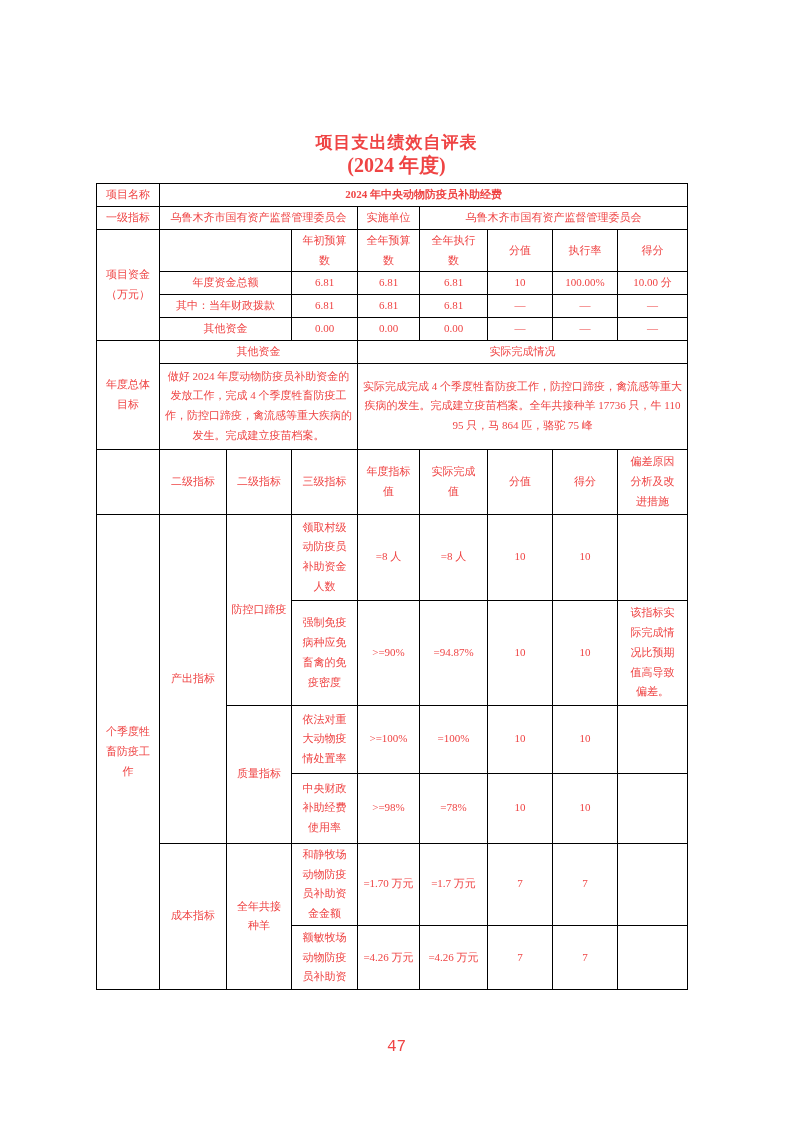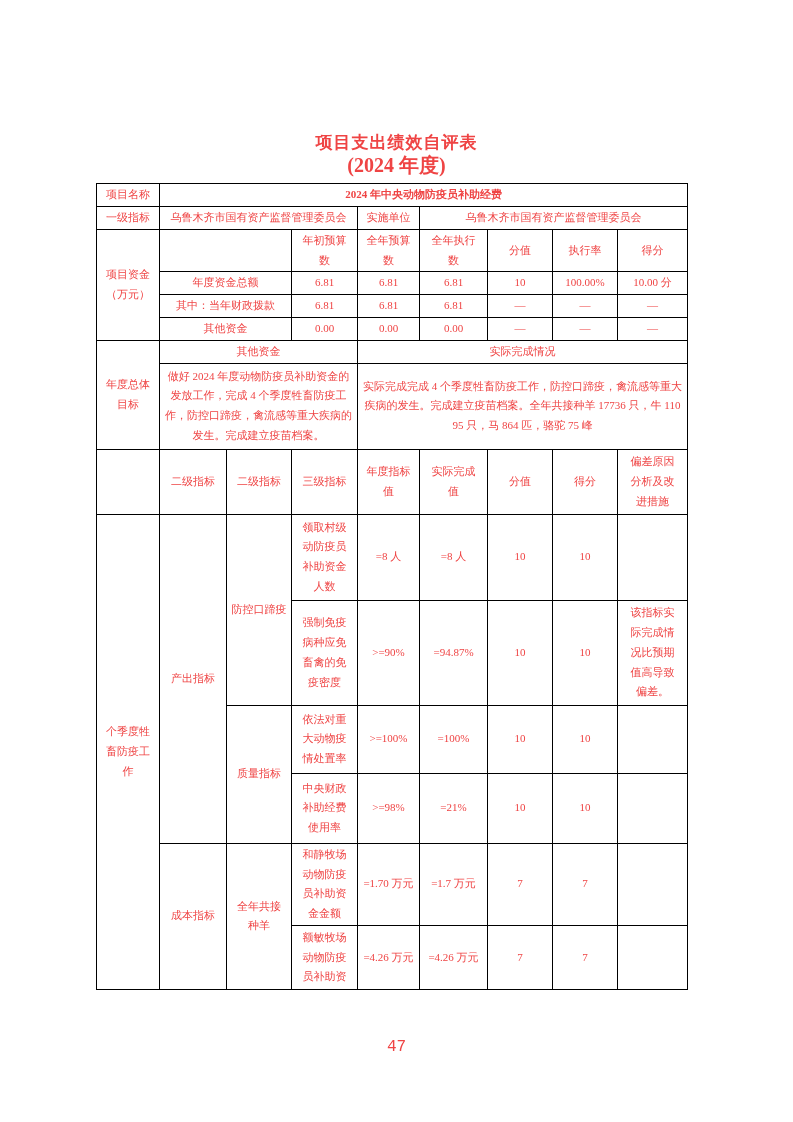--- a/index.html
+++ b/index.html
@@ -175,21 +175,21 @@
       <td>&gt;=100%</td>
       <td>=100%</td>
       <td>10</td>
       <td>10</td>
       <td></td>
     </tr>
 
     <tr class="r13">
       <td><span class="w4">中央财政补助经费使用率</span></td>
       <td>&gt;=98%</td>
-      <td>=21%</td>
+      <td>=78%</td>
       <td>10</td>
       <td>10</td>
       <td></td>
     </tr>
 
     <tr class="r14">
       <td rowspan="2">成本指标</td>
       <td rowspan="2"><span class="w4">全年共接种羊</span></td>
       <td><span class="w4">和静牧场动物防疫员补助资金金额</span></td>
       <td>=1.70 万元</td>

